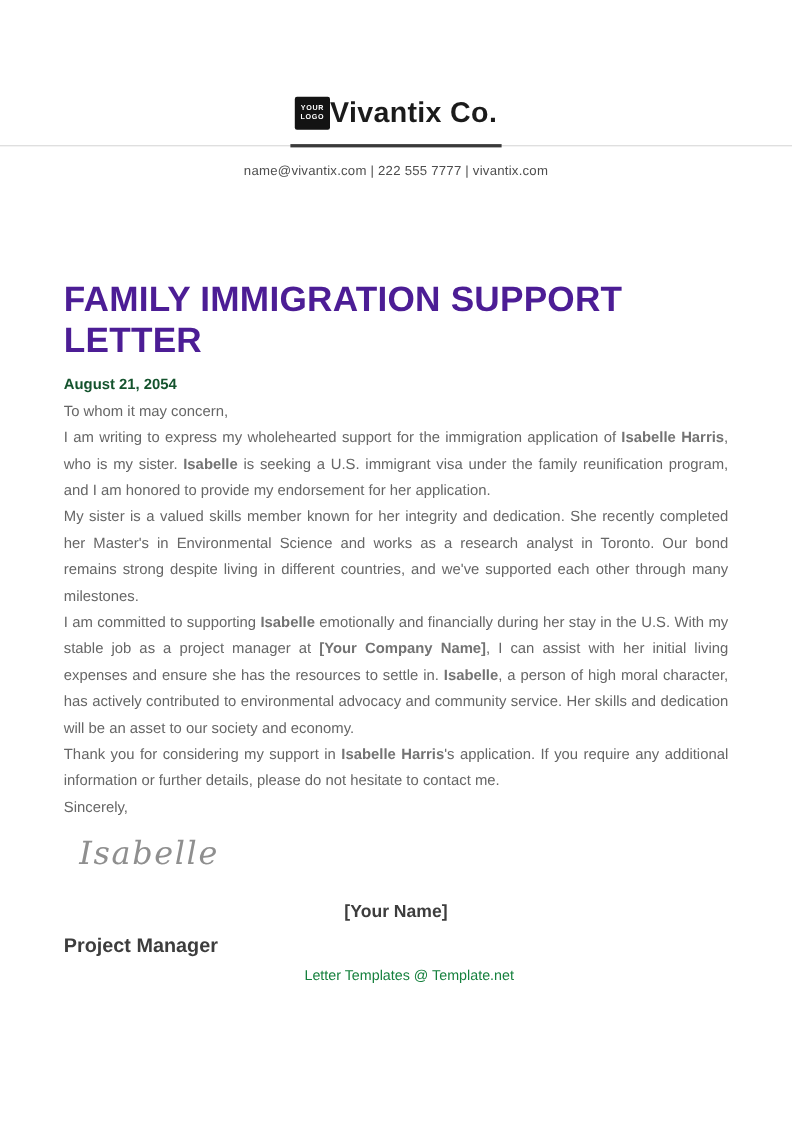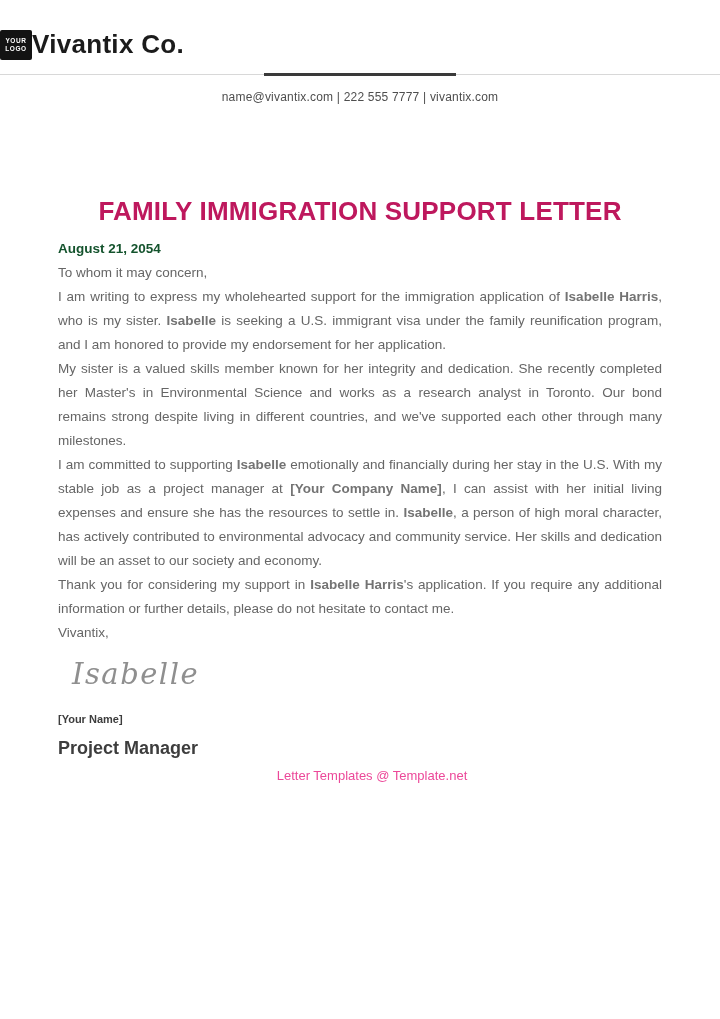--- a/index.html
+++ b/index.html
@@ -7,22 +7,23 @@
     position: relative;
     width: 720px;
     height: 1019px;
     margin: 0 auto;
     background: #ffffff;
     font-family: "Liberation Sans", sans-serif;
     overflow: hidden;
   }
   
   .letterhead {
-    padding-top: 29px;
+    padding-top: 87px;
     display: flex;
+    justify-content: center;
     align-items: center;
   }
   .logo {
     width: 32px;
     height: 30px;
     background: #131313;
     border-radius: 2px;
     color: #ffffff;
     display: flex;
     flex-direction: column;
@@ -52,24 +53,24 @@
     margin-top: 14px;
     text-align: center;
     font-size: 12px;
     color: #4e4e4e;
     letter-spacing: 0.2px;
   }
   
   .letter { padding: 0 58px; }
   .title {
     margin: 92px 0 0 0;
-    text-align: center;
-    font-size: 26px;
+    text-align: left;
+    font-size: 32px;
     font-weight: bold;
-    color: #be185d;
+    color: #4c1d95;
     letter-spacing: 0.2px;
   }
   .address { margin-top: 10px; }
   .address-line {
     font-size: 13.5px;
     line-height: 24px;
     font-weight: bold;
     color: #14532d;
   }
   .salutation, .body-para, .closing {
@@ -83,40 +84,41 @@
   .signature-script {
     margin: 10px 0 0 14px;
     font-family: "DejaVu Serif", serif;
     font-style: italic;
     font-size: 29px;
     color: #8f8f8f;
     letter-spacing: 1.5px;
     line-height: 38px;
   }
   .signer-name {
-    margin-top: 16px;
-    font-size: 11px;
+    margin-top: 26px;
+    font-size: 16px;
     font-weight: bold;
     color: #3d3d3d;
     line-height: 20px;
+    text-align: center;
   }
   .signer-title {
     margin-top: 9px;
     font-size: 18px;
     font-weight: bold;
     color: #3d3d3d;
     line-height: 20px;
   }
   .footer {
     margin-top: 9px;
     text-align: center;
     font-size: 13px;
     line-height: 18px;
   }
-  .footer-link { color: #ec4899; text-decoration: none; cursor: pointer; margin-left: 24px; }
+  .footer-link { color: #15803d; text-decoration: none; cursor: pointer; margin-left: 24px; }
 </style>
 </head>
 <body>
 
 <div class="page">
 
   <div class="letterhead">
     <div class="logo">
       <span>YOUR</span>
       <span>LOGO</span>
@@ -140,21 +142,21 @@
 
     <p class="salutation">To whom it may concern,</p>
 
     <div id="letter-body">
         <p class="body-para"><span>I am writing to express my wholehearted support for the immigration application of </span><span class="b">Isabelle Harris</span><span>, who is my sister. </span><span class="b">Isabelle</span><span> is seeking a U.S. immigrant visa under the family reunification program, and I am honored to provide my endorsement for her application.</span></p>
         <p class="body-para"><span>My sister is a valued skills member known for her integrity and dedication. She recently completed her Master's in Environmental Science and works as a research analyst in Toronto. Our bond remains strong despite living in different countries, and we've supported each other through many milestones.</span></p>
         <p class="body-para"><span>I am committed to supporting </span><span class="b">Isabelle</span><span> emotionally and financially during her stay in the U.S. With my stable job as a project manager at </span><span class="b">[Your Company Name]</span><span>, I can assist with her initial living expenses and ensure she has the resources to settle in. </span><span class="b">Isabelle</span><span>, a person of high moral character, has actively contributed to environmental advocacy and community service. Her skills and dedication will be an asset to our society and economy.</span></p>
         <p class="body-para"><span>Thank you for considering my support in </span><span class="b">Isabelle Harris</span><span>'s application. If you require any additional information or further details, please do not hesitate to contact me.</span></p>
       </div>
 
-    <p class="closing">Vivantix,</p>
+    <p class="closing">Sincerely,</p>
 
     <div class="signature-script">Isabelle</div>
 
     <div class="signer-name">[Your Name]</div>
     <div class="signer-title">Project Manager</div>
   </div>
 
   <div class="footer">
     <span class="footer-link">Letter Templates @ Template.net</span>
   </div>

